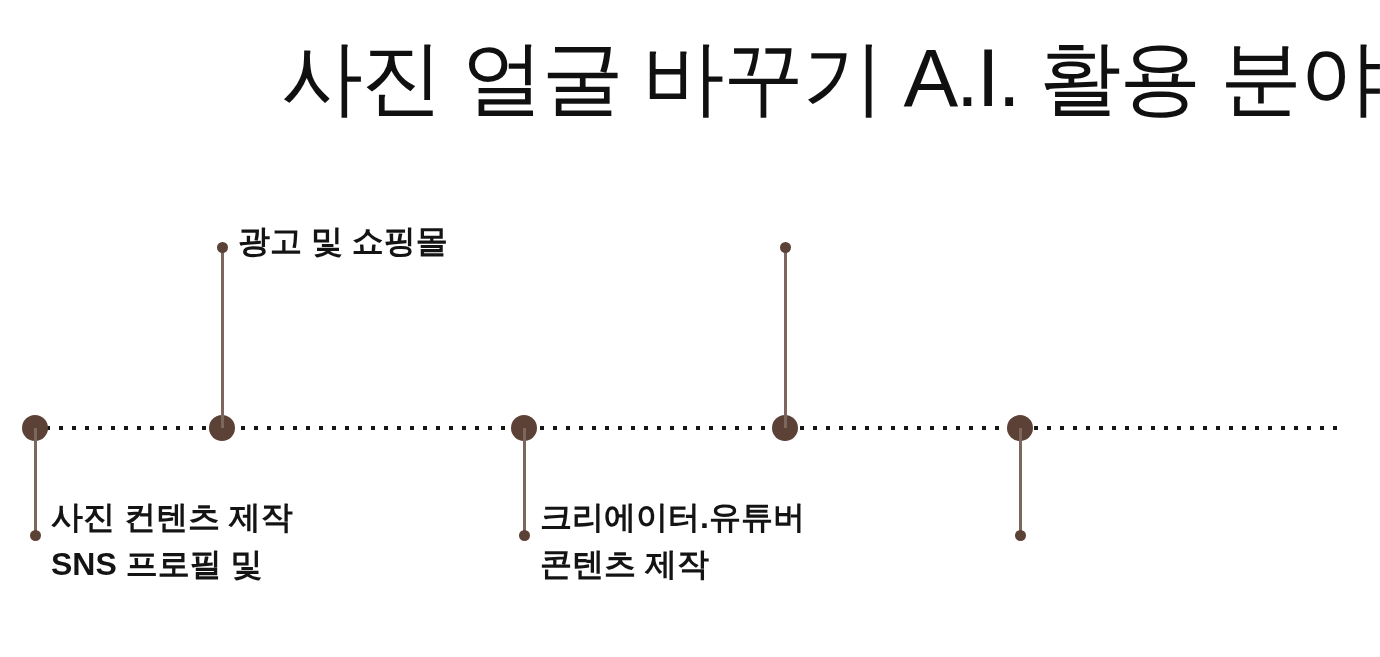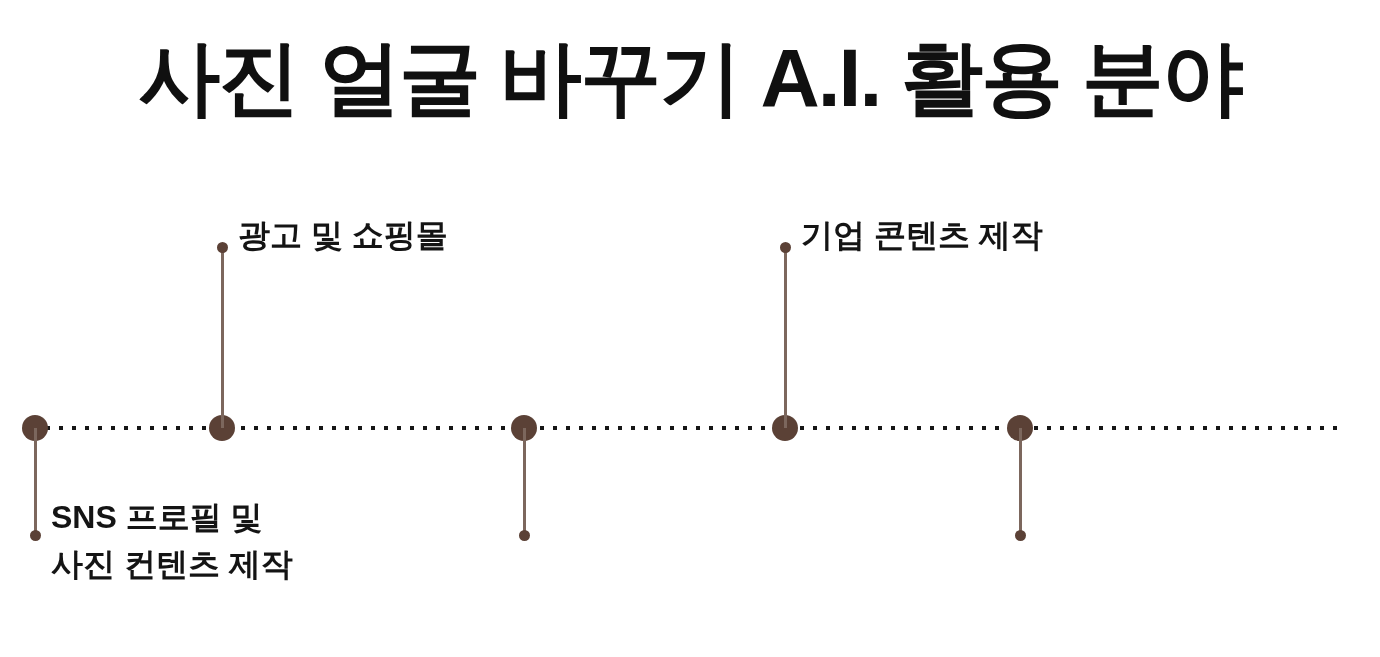--- a/index.html
+++ b/index.html
@@ -15,23 +15,23 @@
     overflow: hidden;
     font-family: "Liberation Sans", "DejaVu Sans", sans-serif;
   }
 
   
   .title {
     position: absolute;
     top: 24px;
     left: 0;
     width: 100%;
-    text-align: center;
+    text-align: right;
     font-size: 82px;
-    font-weight: 700;
+    font-weight: 400;
     letter-spacing: -2px;
     color: #101010;
     white-space: nowrap;
   }
 
   
   .axis {
     position: absolute;
     top: 426px;
     left: 33px;
@@ -89,65 +89,66 @@
 
   .label {
     position: absolute;
     left: 16px;
     font-size: 32px;
     font-weight: 700;
     line-height: 47px;
     color: #141414;
     white-space: nowrap;
   }
-  .node.up .label   { top: 212px; }
+  .node.up .label   { top: 218px; }
   .node.down .label { top: 494px; }
 </style>
 </head>
 <body>
 
 <div class="stage">
 
   <div class="title">사진 얼굴 바꾸기 A.I. 활용 분야</div>
 
   <div class="axis"></div>
 
   <div class="node n0 down">
     <span class="big-dot"></span>
     <span class="connector"></span>
     <span class="small-dot"></span>
     <div class="label">
+      <div>사진 컨텐츠 제작</div>
       <div>SNS 프로필 및</div>
-      <div>사진 컨텐츠 제작</div>
     </div>
   </div>
 
   <div class="node n1 up">
     <span class="big-dot"></span>
     <span class="connector"></span>
     <span class="small-dot"></span>
     <div class="label">
       <div>광고 및 쇼핑몰</div>
     </div>
   </div>
 
   <div class="node n2 down">
     <span class="big-dot"></span>
     <span class="connector"></span>
     <span class="small-dot"></span>
     <div class="label">
+      <div>크리에이터.유튜버</div>
+      <div>콘텐츠 제작</div>
     </div>
   </div>
 
   <div class="node n3 up">
     <span class="big-dot"></span>
     <span class="connector"></span>
     <span class="small-dot"></span>
     <div class="label">
-      <div>기업 콘텐츠 제작</div>
     </div>
   </div>
 
   <div class="node n4 down">
     <span class="big-dot"></span>
     <span class="connector"></span>
     <span class="small-dot"></span>
     <div class="label">
     </div>
   </div>

